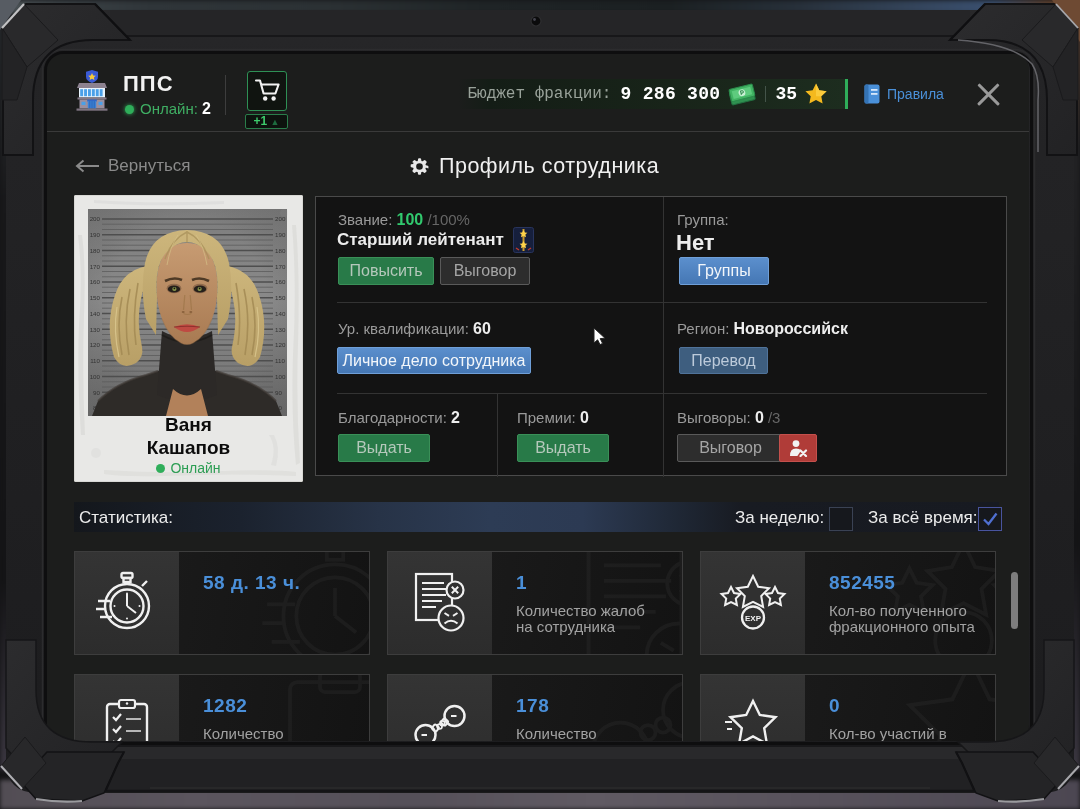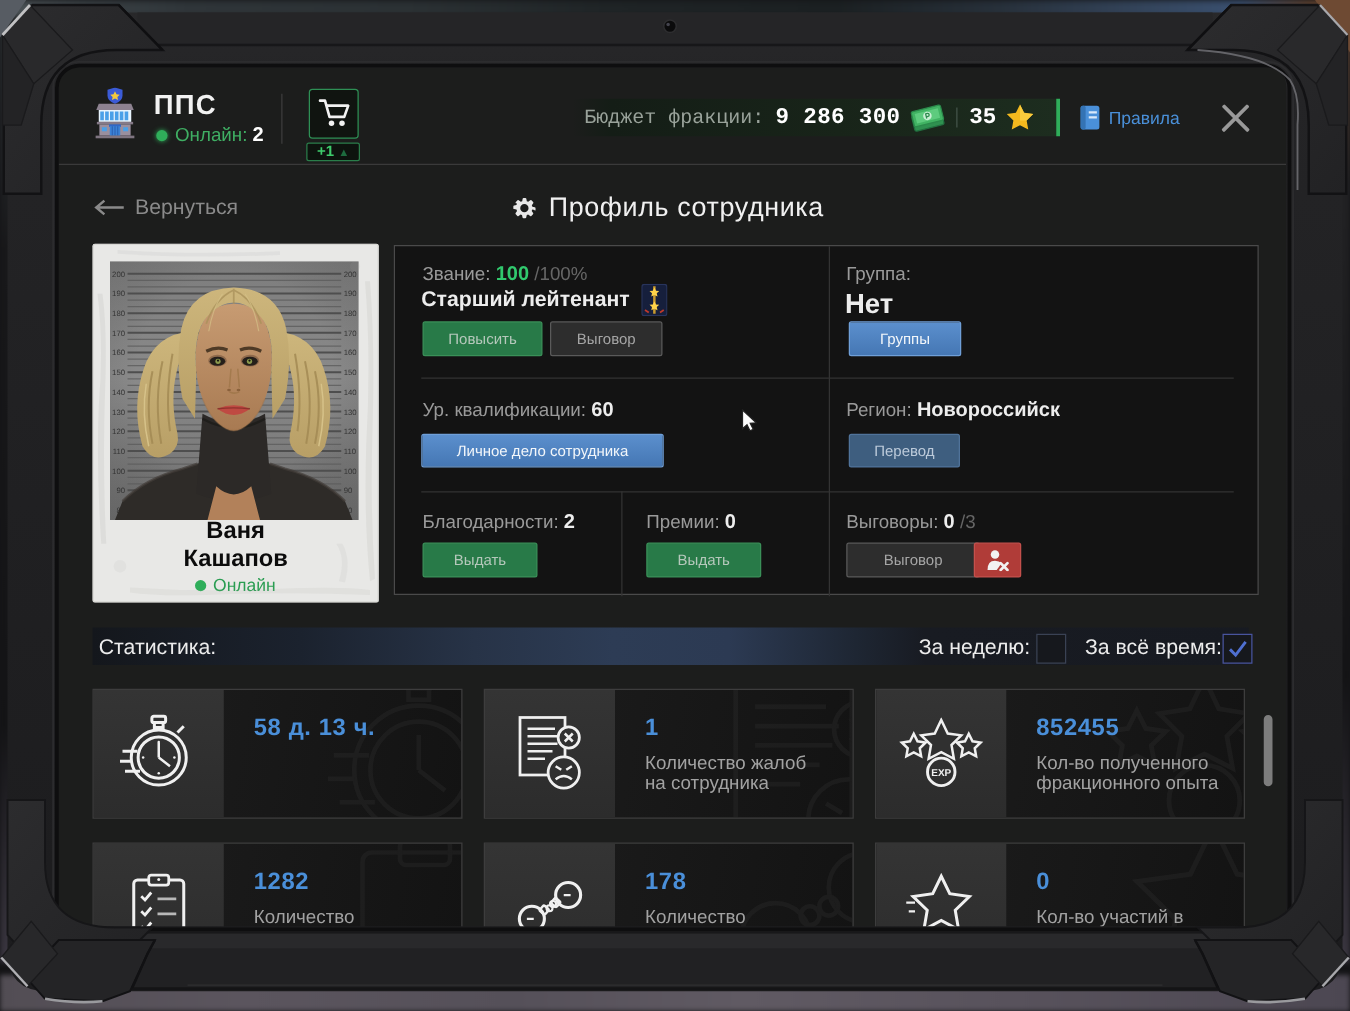--- a/index.html
+++ b/index.html
@@ -59,21 +59,21 @@
 
 #panel { left:269px; top:143px; width:692px; height:280px; background:#131313; border:1px solid #4a4a4a; }
 .pn { position:absolute; }
 .hdiv { position:absolute; left:21px; width:650px; height:1px; background:#333; }
 .vdl { position:absolute; width:1px; background:#333; }
 .lbl { color:#9a9a9a; font-size:15px; }
 .lbl b { color:#ededed; font-size:16px;text-align:right; }
 .lbl .grn { color:#31c96e; font-size:16px; font-weight:bold; }
 .lbl .mut { color:#666; }
 .bold-line { color:#ededed; font-size:17px; font-weight:bold; }
-.btn { position:absolute; display:flex; align-items:center; justify-content:center; font-size:12px; border-radius:2px; }
+.btn { position:absolute; display:flex; align-items:center; justify-content:center; font-size:16px; border-radius:2px; }
 .btn-green { background:#287a48; border:1px solid #3a9058; color:#b5c8bb; }
 .btn-dark { background:#2d2d2d; border:1px solid #5a5a5a; color:#a5a5a5; }
 .btn-blue { background:linear-gradient(#5b8fcd,#4577b4); border:1px solid #6f9fd8; color:#f2f6fa; }
 .btn-slate { background:#3e5e7f; border:1px solid #50739a; color:#bccada; }
 .btn-red { background:#b03c38; border:1px solid #c4504c; }
 
 
 #statbar { left:28px; top:449px; width:925px; height:30px;
   background:linear-gradient(90deg,#14171c 0%,#1b222e 18%,#273347 33%,#2d3c55 45%,#2c3a53 55%,#1e2633 66%,#181b22 72%,#171a21 100%); }
 #statbar .t1 { position:absolute; left:5px; top:6px; color:#ececec; font-size:17px; }

